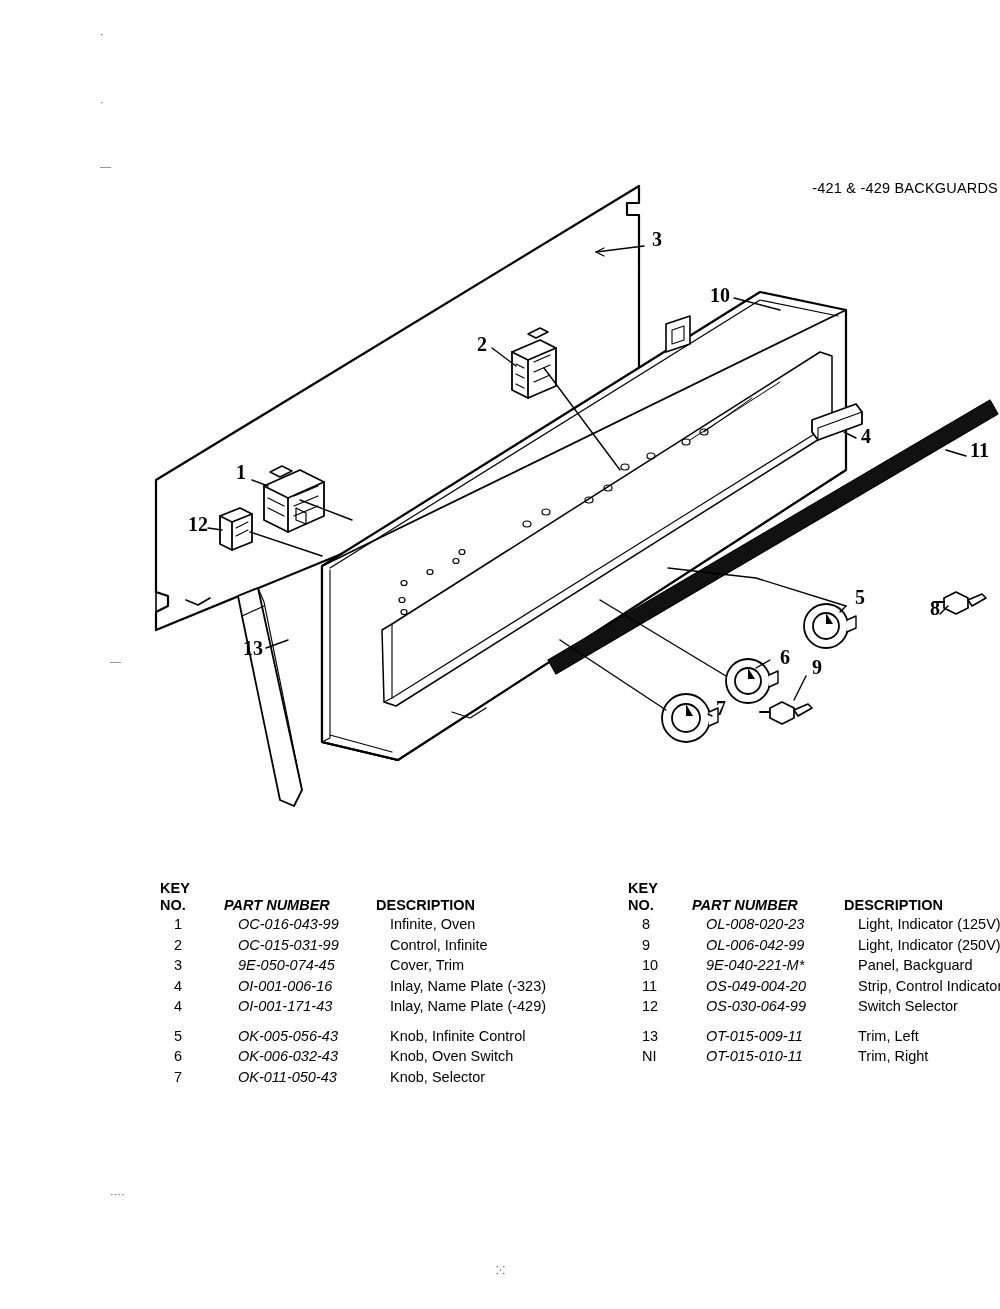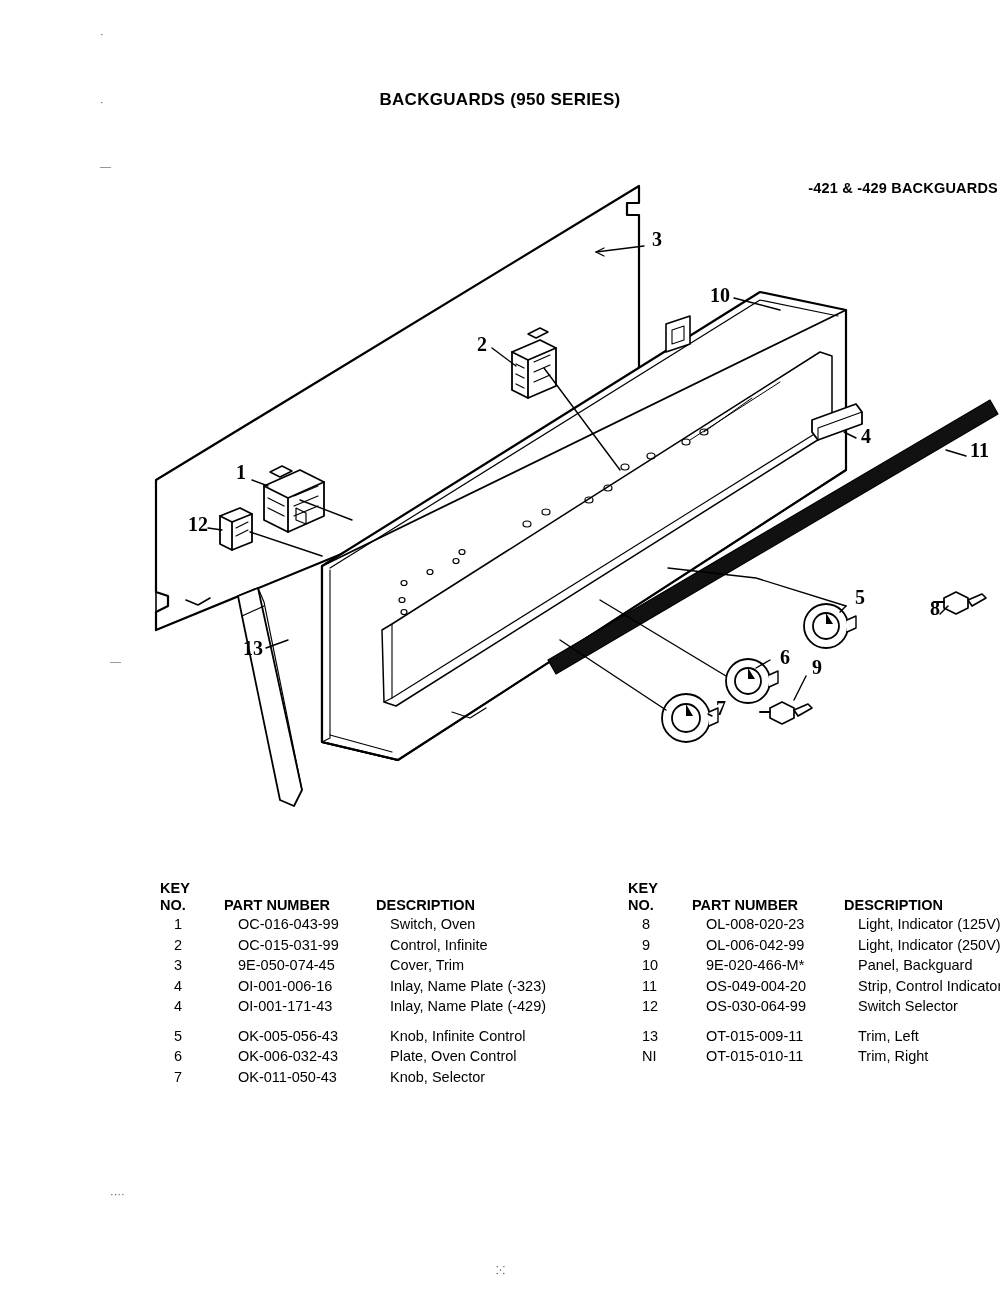--- a/index.html
+++ b/index.html
@@ -28,21 +28,21 @@
     text-align: center;
     font-size: 17px;
     font-weight: bold;
     letter-spacing: 0.3px;
   }
   #subtitle {
     position: absolute;
     top: 180px;
     right: 2px;
     font-size: 14.5px;
-    font-weight: bold;
+    font-weight: normal;
     letter-spacing: 0.2px;
   }
   
   #drawing {
     position: absolute;
     top: 0;
     left: 0;
     width: 1000px;
     height: 880px;
   }
@@ -68,42 +68,41 @@
   .pl-col.left { left: 160px; }
   .pl-col.right { left: 628px; }
   .pl-head {
     font-weight: bold;
     line-height: 17px;
   }
   .pl-head .row1, .pl-head .row2 {
     display: flex;
   }
   .c-key   { width: 64px; }
-  .c-part  { width: 152px; }
+  .c-part  { width: 152px; font-style: italic; }
   .c-desc  { width: 200px; white-space: nowrap; }
   .pl-row {
     display: flex;
     line-height: 20.5px;
   }
   .pl-row .c-key { text-align: left; padding-left: 14px; }
   .spacer { height: 9px; }
   
   .mark {
     position: absolute;
     color: #444;
     font-size: 11px;
     font-family: "Liberation Serif", serif;
   }
 </style>
 </head>
 <body>
 
 <div class="page">
 
-  <div id="page-title">BACKGUARDS (950 SERIES)</div>
   <div id="subtitle">-421 &amp; -429 BACKGUARDS</div>
 
   <svg id="drawing" viewBox="0 0 1000 880" xmlns="http://www.w3.org/2000/svg">
     <g fill="none" stroke="#000" stroke-width="2.2" stroke-linejoin="round" stroke-linecap="round">
 
       <path d="M639,186 L639,203 L627,203 L627,215 L639,215 L639,432
                L156,630 L156,612 L168,606 L168,596 L156,592 L156,480
                L639,186 Z" fill="#fff"></path>
       <path d="M156,630 L156,592" stroke-width="1.6"></path>
       <path d="M186,600 L198,605 L210,598" stroke-width="1.6"></path>
@@ -283,21 +282,21 @@
         <div class="row2">
           <span class="c-key">NO.</span>
           <span class="c-part">PART NUMBER</span>
           <span class="c-desc">DESCRIPTION</span>
         </div>
       </div>
 
       <div class="pl-row">
         <span class="c-key">1</span>
         <span class="c-part">OC-016-043-99</span>
-        <span class="c-desc">Switch, Oven</span>
+        <span class="c-desc">Infinite, Oven</span>
       </div>
       <div class="pl-row">
         <span class="c-key">2</span>
         <span class="c-part">OC-015-031-99</span>
         <span class="c-desc">Control, Infinite</span>
       </div>
       <div class="pl-row">
         <span class="c-key">3</span>
         <span class="c-part">9E-050-074-45</span>
         <span class="c-desc">Cover, Trim</span>
@@ -314,21 +313,21 @@
       </div>
       <div class="spacer"></div>
       <div class="pl-row">
         <span class="c-key">5</span>
         <span class="c-part">OK-005-056-43</span>
         <span class="c-desc">Knob, Infinite Control</span>
       </div>
       <div class="pl-row">
         <span class="c-key">6</span>
         <span class="c-part">OK-006-032-43</span>
-        <span class="c-desc">Plate, Oven Control</span>
+        <span class="c-desc">Knob, Oven Switch</span>
       </div>
       <div class="pl-row">
         <span class="c-key">7</span>
         <span class="c-part">OK-011-050-43</span>
         <span class="c-desc">Knob, Selector</span>
       </div>
     </div>
 
     <div class="pl-col right">
       <div class="pl-head">
@@ -349,21 +348,21 @@
         <span class="c-part">OL-008-020-23</span>
         <span class="c-desc">Light, Indicator (125V)</span>
       </div>
       <div class="pl-row">
         <span class="c-key">9</span>
         <span class="c-part">OL-006-042-99</span>
         <span class="c-desc">Light, Indicator (250V)</span>
       </div>
       <div class="pl-row">
         <span class="c-key">10</span>
-        <span class="c-part">9E-020-466-M*</span>
+        <span class="c-part">9E-040-221-M*</span>
         <span class="c-desc">Panel, Backguard</span>
       </div>
       <div class="pl-row">
         <span class="c-key">11</span>
         <span class="c-part">OS-049-004-20</span>
         <span class="c-desc">Strip, Control Indicator</span>
       </div>
       <div class="pl-row">
         <span class="c-key">12</span>
         <span class="c-part">OS-030-064-99</span>

